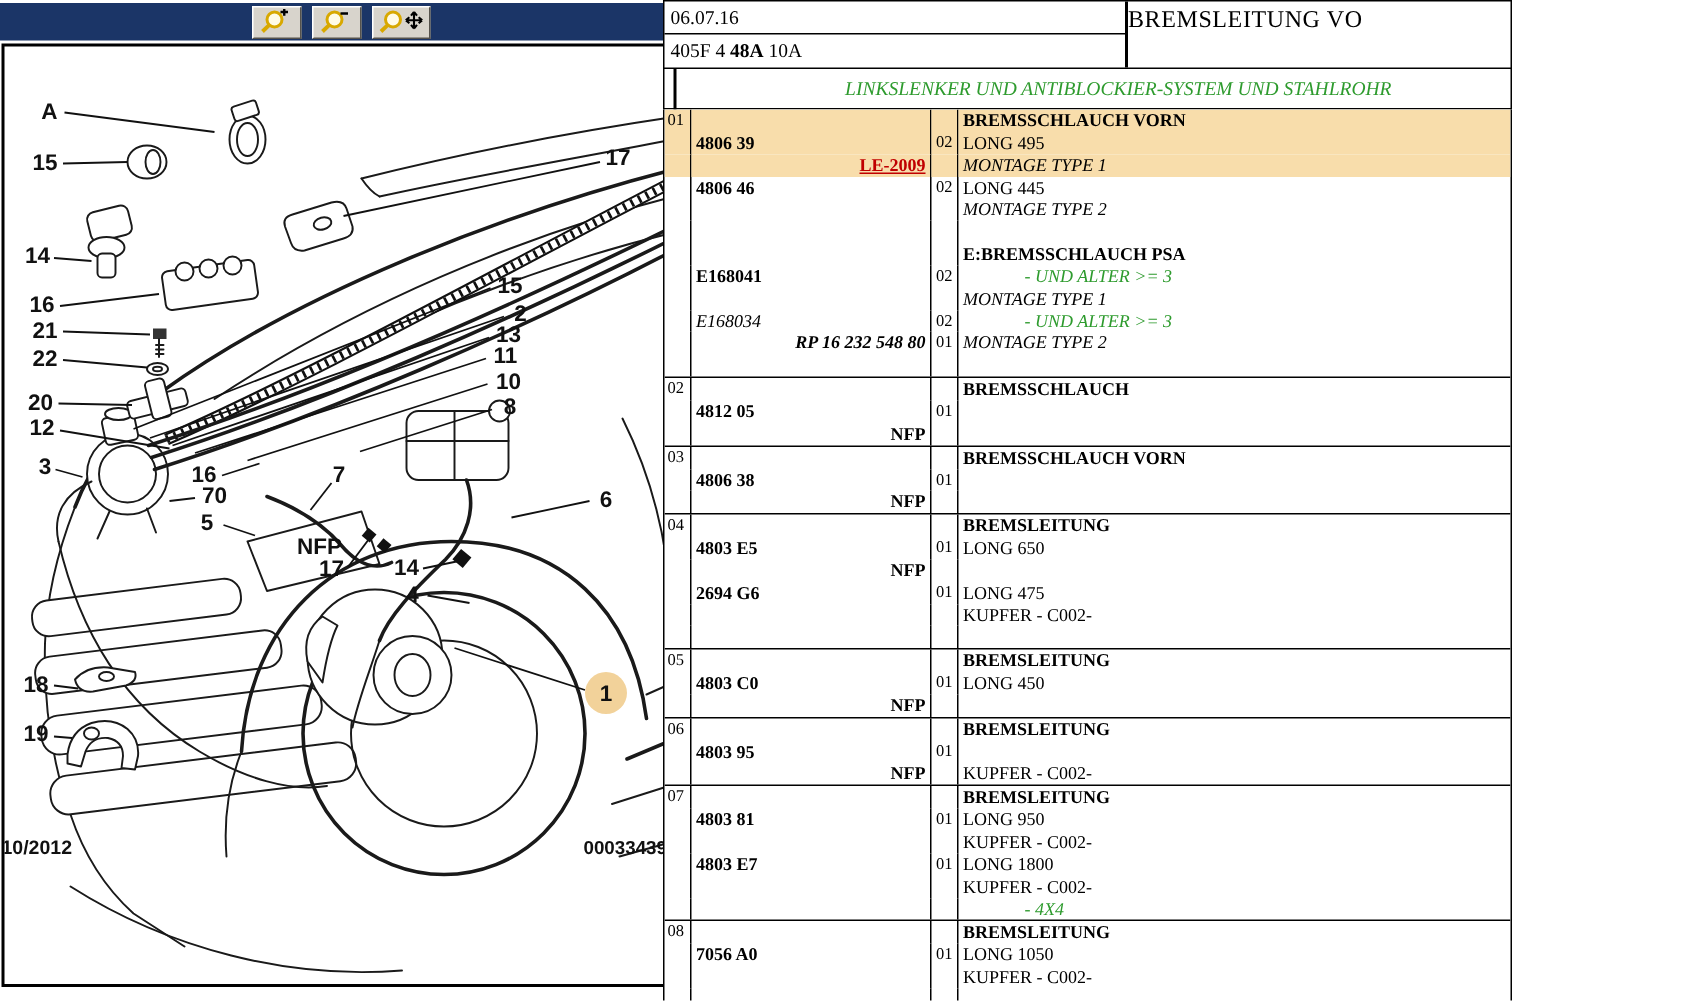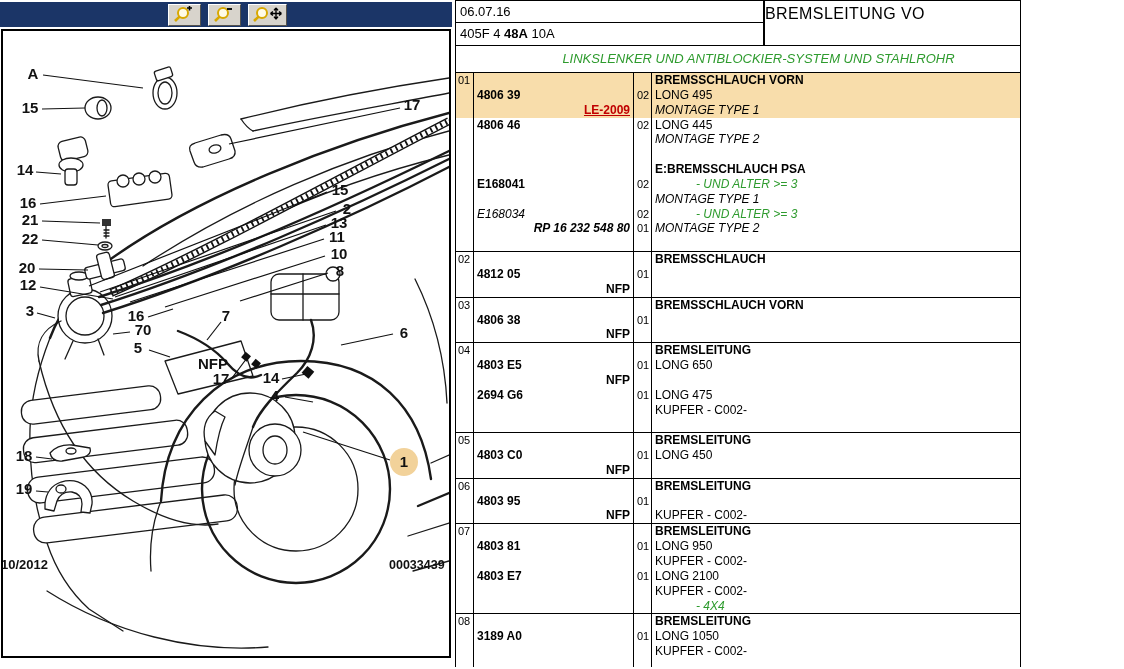--- a/index.html
+++ b/index.html
@@ -17,21 +17,21 @@
            box-sizing:border-box;background:#fff;}
   .diagram svg{display:block}
   .art{stroke:#1a1a1a;fill:none;stroke-width:1.3;stroke-linecap:round;stroke-linejoin:round;}
   .artw{stroke:#1a1a1a;fill:#fff;stroke-width:1.3;stroke-linejoin:round;}
   .thick{stroke-width:2.4;}
   .callout{font:bold 15px "Liberation Sans",sans-serif;fill:#111;text-anchor:middle;}
   .leader{stroke:#111;stroke-width:1.2;}
   .hlc{fill:#f2d29a;stroke:none;}
   .foot{font:bold 13px "Liberation Sans",sans-serif;fill:#111;}
   
-  .tablewrap{position:absolute;left:455px;top:0;width:566px;height:669px;box-sizing:border-box;}
+  .tablewrap{position:absolute;left:442px;top:0;width:566px;height:669px;box-sizing:border-box;font-family:Liberation Serif, serif;}
   .thead{height:46px;border:1px solid #000;display:flex;box-sizing:border-box;background:#fff;}
   .th-left{width:309px;border-right:2px solid #000;box-sizing:border-box;}
   .th-date{height:22px;border-bottom:1px solid #000;padding:3px 4px 0;font-size:13px;box-sizing:border-box;}
   .th-ref{padding:3px 4px;font-size:13px;white-space:pre;}
   .th-ref .b{font-weight:bold;}
   .th-right{flex:1;padding:4px 8px 0 0;font-size:16px;letter-spacing:.4px;}
   .subtitle{height:27px;border:1px solid #000;border-top:none;box-sizing:border-box;
             color:#2e9b2e;font-style:italic;text-align:center;font-size:13px;line-height:25px;padding-left:41px;}
   .groups{border-left:1px solid #000;border-right:1px solid #000;box-sizing:border-box;
           height:594px;overflow:hidden;background:#fff;}
@@ -444,21 +444,21 @@
           <div class="line">
             <div class="c c-pos"></div>
             <div class="c c-part"></div>
             <div class="c c-qty"></div>
             <div class="c c-desc">KUPFER - C002-</div>
           </div>
           <div class="line">
             <div class="c c-pos"></div>
             <div class="c c-part">4803 E7</div>
             <div class="c c-qty">01</div>
-            <div class="c c-desc">LONG 2100</div>
+            <div class="c c-desc">LONG 1800</div>
           </div>
           <div class="line">
             <div class="c c-pos"></div>
             <div class="c c-part"></div>
             <div class="c c-qty"></div>
             <div class="c c-desc">KUPFER - C002-</div>
           </div>
           <div class="line">
             <div class="c c-pos"></div>
             <div class="c c-part"></div>
@@ -468,21 +468,21 @@
         </div>
         <div class="group">
           <div class="line">
             <div class="c c-pos">08</div>
             <div class="c c-part"></div>
             <div class="c c-qty"></div>
             <div class="c c-desc b">BREMSLEITUNG</div>
           </div>
           <div class="line">
             <div class="c c-pos"></div>
-            <div class="c c-part">3189 A0</div>
+            <div class="c c-part">7056 A0</div>
             <div class="c c-qty">01</div>
             <div class="c c-desc">LONG 1050</div>
           </div>
           <div class="line">
             <div class="c c-pos"></div>
             <div class="c c-part"></div>
             <div class="c c-qty"></div>
             <div class="c c-desc">KUPFER - C002-</div>
           </div>
           <div class="line">

